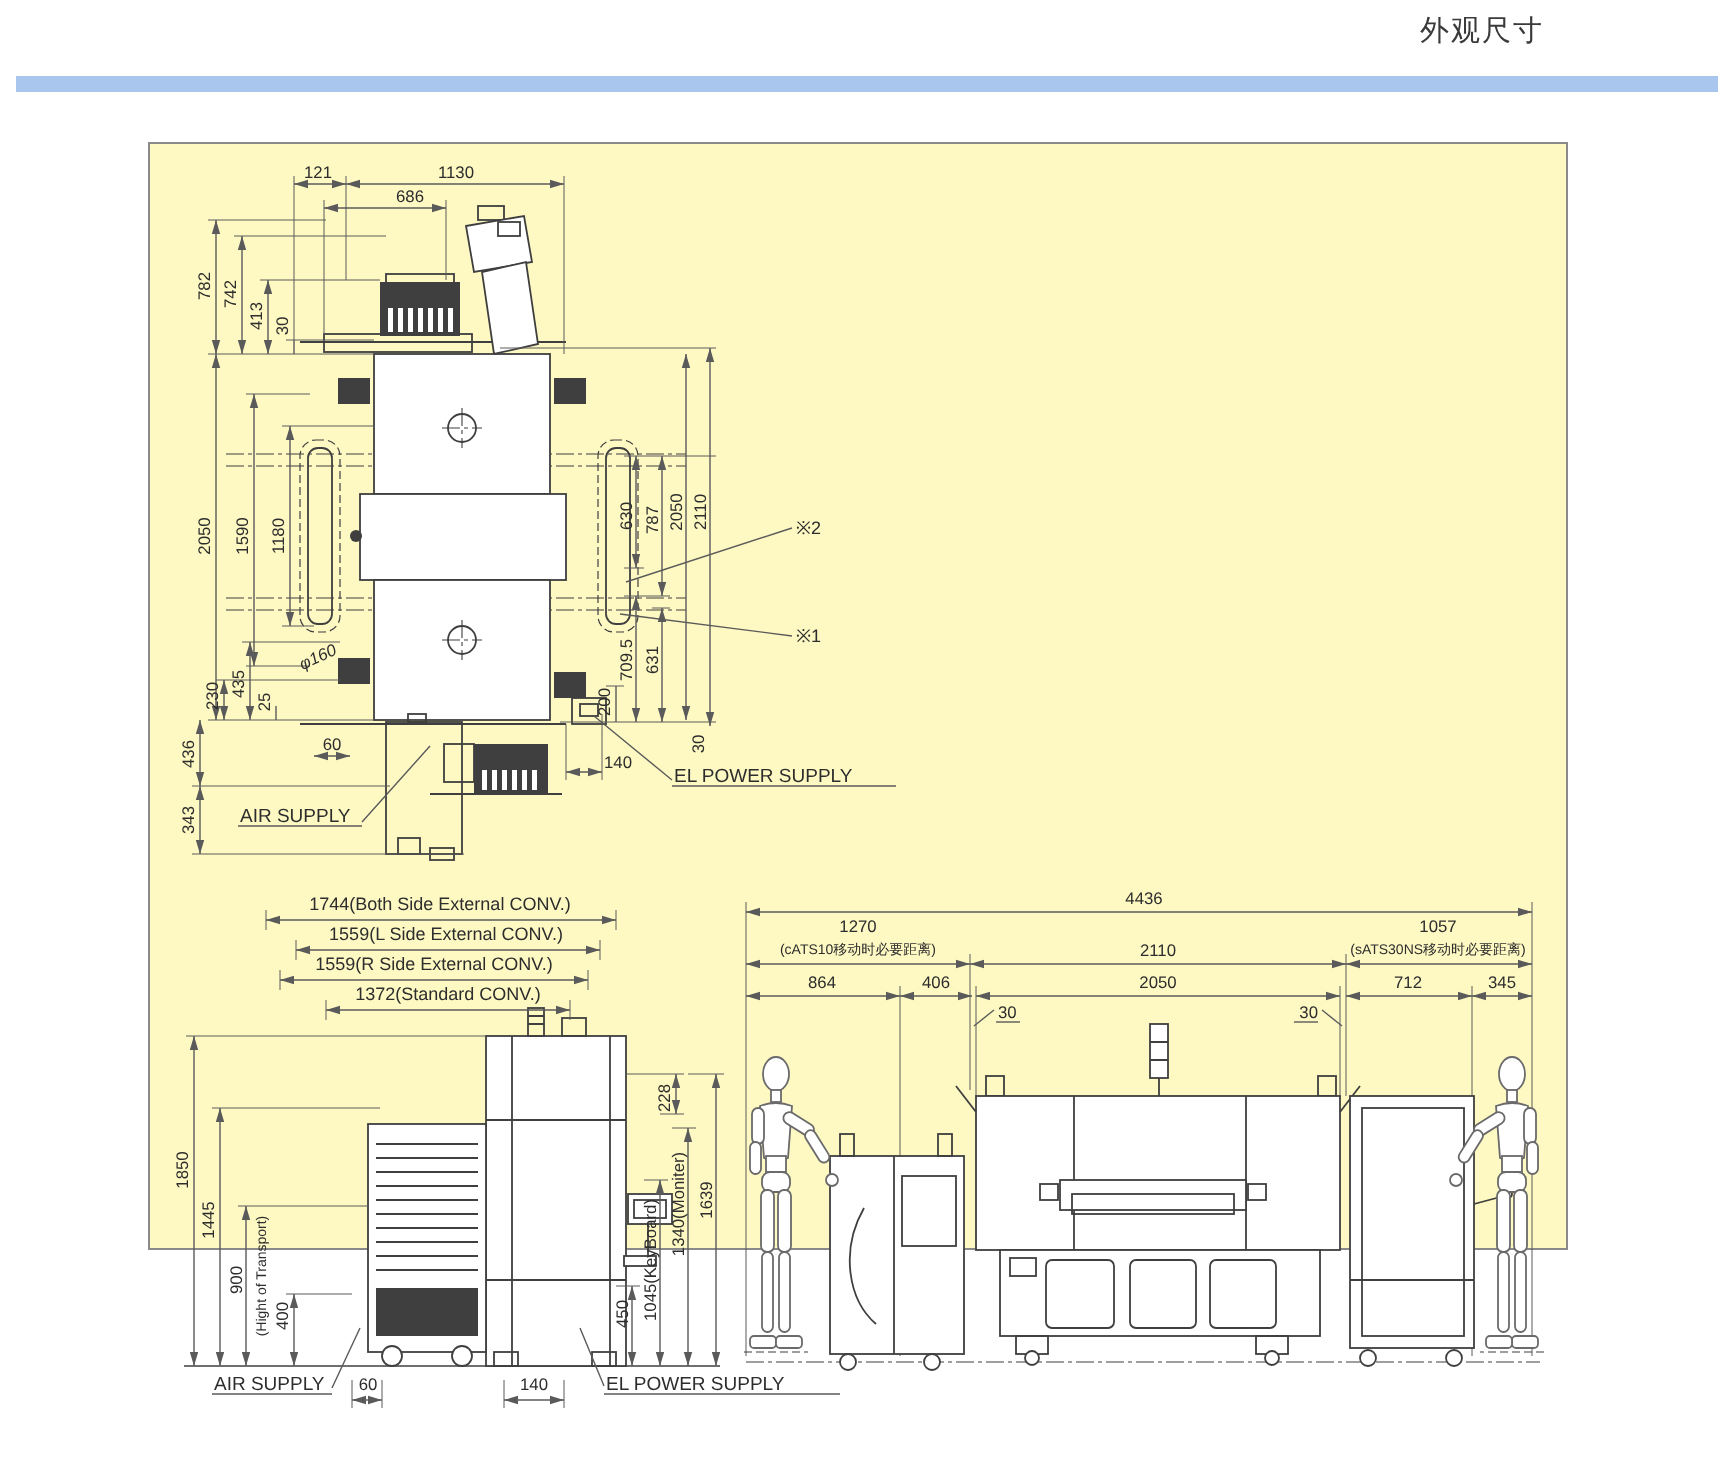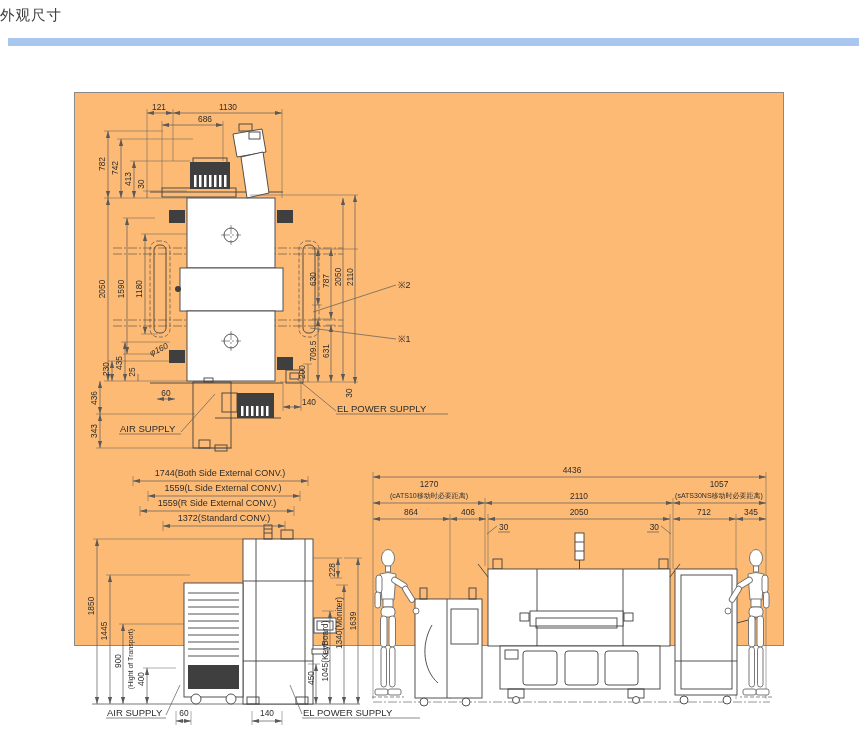--- a/index.html
+++ b/index.html
@@ -1,25 +1,25 @@
 <!DOCTYPE html>
 <html style="--accent-bar: #a9c7ee; --line: #3f3f3f; --dim: #5a5a5a; --text: #2d2d2d;"><head>
 <meta charset="utf-8">
 <style>
   :root{
     --accent-bar:#a9c7ee; --line:#3f3f3f; --dim:#5a5a5a; --text:#2d2d2d;
   }
   html,body{margin:0;padding:0;background:#fff;}
   #stage{position:relative;width:867px;height:741px;background:#fff;overflow:hidden;
          font-family:"Liberation Sans", sans-serif;}
-  #page-title{position:absolute;left:0;top:6px;width:772px;text-align:left;
+  #page-title{position:absolute;left:0;top:6px;width:772px;text-align:right;
               font-size:14.5px;color:#3a3a3a;letter-spacing:1px;}
   #accent-bar{position:absolute;left:8px;top:38px;width:851px;height:8px;background:var(--accent-bar);}
   #diagram-box{position:absolute;left:74px;top:71px;width:710px;height:554px;
-               border:1px solid #8a8a8a;background:#fdba74;box-sizing:border-box;margin-top:21px;}
+               border:1px solid #8a8a8a;background:#fef9c3;box-sizing:border-box;}
   svg{display:block;}
   
   .mk{fill:none;stroke:var(--line);stroke-width:0.9;}
   .mw{fill:#fff;stroke:var(--line);stroke-width:0.9;}
   .ink{fill:var(--line);stroke:none;}
   .wt{fill:#fff;stroke:none;}
   .cl{fill:none;stroke:var(--line);stroke-width:0.55;stroke-dasharray:9 2 2 2;}
   .dsh{fill:none;stroke:var(--line);stroke-width:0.6;stroke-dasharray:4 2;}
   .dl{fill:none;stroke:var(--dim);stroke-width:0.7;}
   .xl{fill:none;stroke:var(--dim);stroke-width:0.5;}

